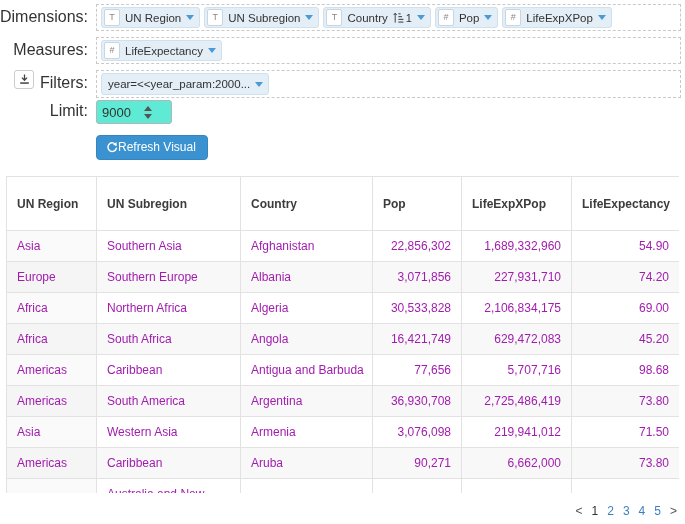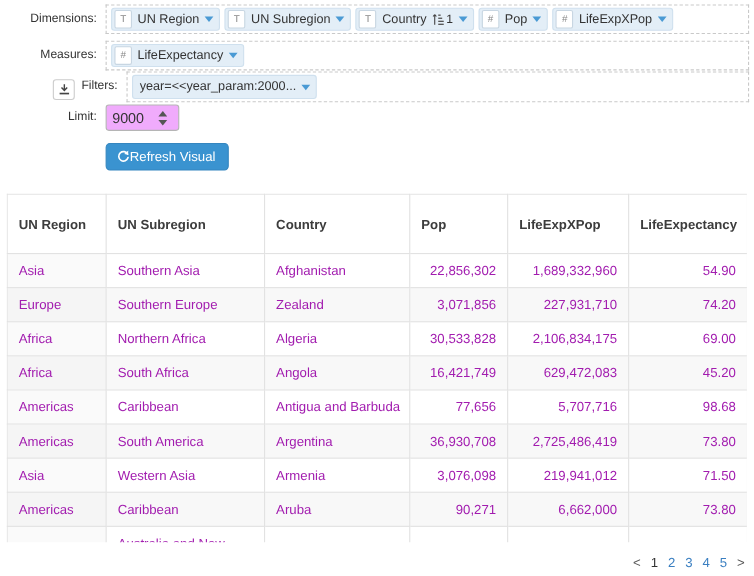--- a/index.html
+++ b/index.html
@@ -24,27 +24,27 @@
   .qrow {
     display: flex;
     align-items: flex-start;
     min-height: 28px;
   }
   .qlabel {
     width: 96px;
     flex: 0 0 96px;
     text-align: right;
     padding-right: 8px;
-    font-size: 11px;
+    font-size: 16px;
     color: #333;
     line-height: 26px;
     white-space: nowrap;
     display: flex;
     justify-content: flex-end;
-    align-items: flex-end;
+    align-items: flex-start;
     box-sizing: border-box;
   }
   .qlabel .txt { display:inline-block; }
 
   .icon-btn {
     display: inline-flex;
     align-items: center;
     justify-content: center;
     width: 20px;
     height: 19px;
@@ -120,23 +120,23 @@
     padding-left: 6px;
     height: 22px;
   }
 
   
   .spinner {
     display: inline-flex;
     align-items: stretch;
     border: 1px solid #b5b5b5;
     border-radius: 3px;
-    background: #f0abfc;
+    background: #5eead4;
     height: 24px;
-    width: 67px;
+    width: 76px;
     box-sizing: border-box;
     overflow: hidden;
   }
   .spinner input {
     border: none;
     outline: none;
     width: 36px;
     font-family: "Liberation Sans", sans-serif;
     font-size: 13px;
     color: #333;
@@ -292,21 +292,21 @@
     </div>
     <div class="dropzone">
       <div class="pill">
         <span class="badge">#</span>
         <span class="plabel">LifeExpectancy</span>
         <span class="caret"></span>
       </div>
     </div>
   </div>
 
-  <div class="qrow" style="margin-top:0;padding-left:19px;">
+  <div class="qrow" style="margin-top:5px;">
     <div class="qlabel">
       <span class="icon-btn">
         <svg width="11" height="11" viewBox="0 0 11 11">
           <path d="M5.5 0.6 L5.5 6.0 M2.9 3.6 L5.5 6.3 L8.1 3.6" stroke="#444" stroke-width="1.3" fill="none"></path>
           <rect x="1.2" y="8.3" width="8.6" height="1.5" fill="#444"></rect>
         </svg>
       </span>
       <span class="txt">Filters:</span>
     </div>
     <div class="dropzone">
@@ -384,21 +384,21 @@
           <td>Asia</td>
           <td>Southern Asia</td>
           <td>Afghanistan</td>
           <td class="num">22,856,302</td>
           <td class="num">1,689,332,960</td>
           <td class="num">54.90</td>
         </tr>
         <tr>
           <td>Europe</td>
           <td>Southern Europe</td>
-          <td>Zealand</td>
+          <td>Albania</td>
           <td class="num">3,071,856</td>
           <td class="num">227,931,710</td>
           <td class="num">74.20</td>
         </tr>
         <tr>
           <td>Africa</td>
           <td>Northern Africa</td>
           <td>Algeria</td>
           <td class="num">30,533,828</td>
           <td class="num">2,106,834,175</td>

